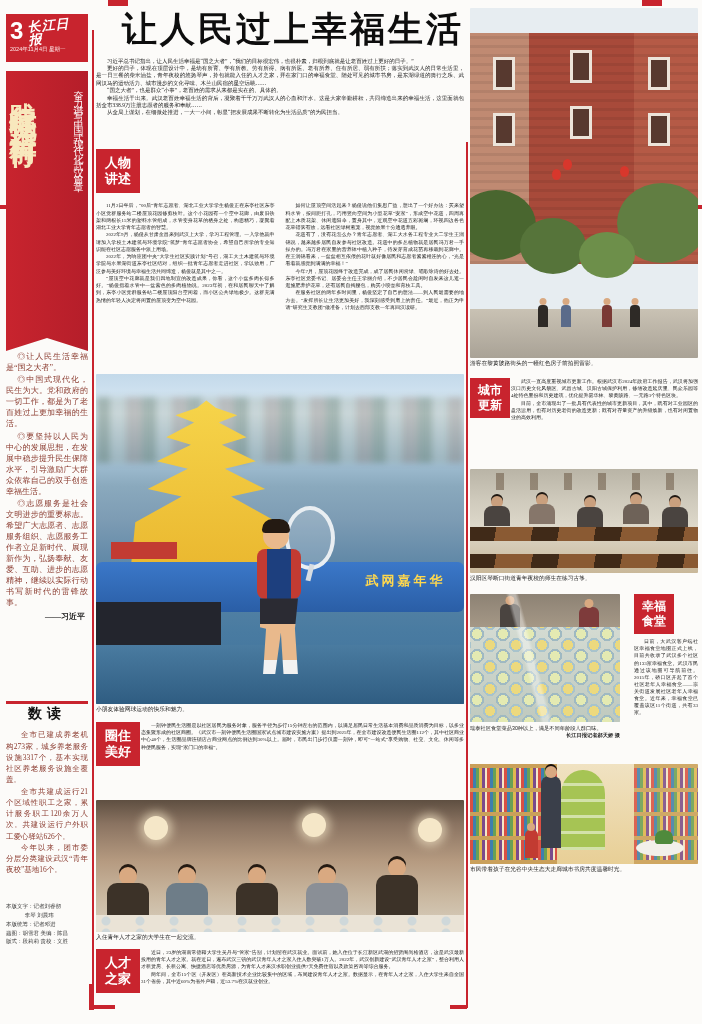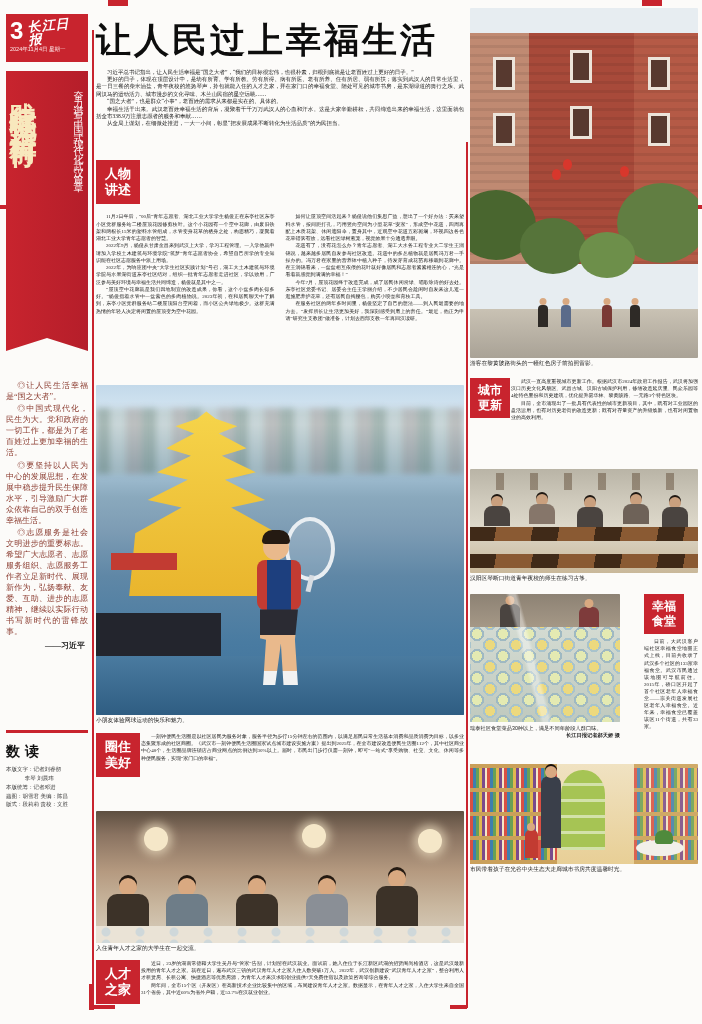--- a/index.html
+++ b/index.html
@@ -20,36 +20,36 @@
   .mh-num{font:700 24px/1 "Liberation Sans",sans-serif;}
   .mh-logo{font:700 italic 13px/1 "Liberation Serif",serif;transform:rotate(-5deg);letter-spacing:1px;}
   .mh-date{height:12px;}
   .mh-date .z{font:400 11px/12px "Liberation Sans",sans-serif;color:#ffe9e9;white-space:nowrap;}
   .ribbon{margin-top:9px;height:280px;background:linear-gradient(90deg,#c8242e,#b51e2a);position:relative;
           clip-path:polygon(0 0,100% 0,100% 100%,50% calc(100% - 13px),0 100%);}
   .rb-main{position:absolute;left:3px;top:10px;writing-mode:vertical-rl;
            font:700 27px/1 "Liberation Serif",serif;color:#f8e8bd;letter-spacing:4px;}
   .rb-sub{position:absolute;right:5px;top:12px;writing-mode:vertical-rl;
           font:400 10px/1 "Liberation Sans",sans-serif;color:#ffffff;letter-spacing:7px;}
-  .quotes{margin-top:29px;height:344px;}
+  .quotes{margin-top:0;height:344px;}
   .quotes .z{font:400 16px/1.38 "Liberation Serif",serif;color:#8a3a2e;}
   .quotes p{text-indent:1.4em;margin-bottom:2px;}
   .q-attr{text-align:right;text-indent:0 !important;color:#222;font-weight:700;padding-right:6px;margin-top:6px;}
   .rail-div{margin-top:6px;height:3px;background:#c8242e;}
-  .shudu-title{margin-top:9px;font:800 14px/18px "Liberation Sans",sans-serif;letter-spacing:5px;color:#111;}
+  .shudu-title{margin-top:0;text-align:center;font:800 14px/18px "Liberation Sans",sans-serif;letter-spacing:5px;color:#111;}
   .stats{margin-top:7px;height:168px;}
   .stats .z{font:400 15px/1.5 "Liberation Serif",serif;color:#8a3a2e;}
   .stats p{text-indent:2em;}
   .credits{margin-top:5px;height:58px;}
   .credits .z{font:400 11px/1.6 "Liberation Sans",sans-serif;color:#3a3a3a;}
   .credits .c-indent{padding-left:3.4em;}
   
   .main{position:absolute;left:96px;top:0;width:368px;}
-  .headline{margin-top:17px;height:46px;font:900 35px/46px "Liberation Sans",sans-serif;
-            text-align:left;letter-spacing:3px;color:#0d0d0d;}
+  .headline{margin-top:6px;height:46px;font:900 35px/46px "Liberation Sans",sans-serif;
+            text-align:right;letter-spacing:3px;color:#0d0d0d;}
   .leads{margin-top:5px;height:84px;}
   .leads .z{font:400 11px/1.34 "Liberation Serif",serif;color:#222;}
   .leads p{text-indent:2em;}
   .label-box{background:#c8242e;color:#fff;display:flex;flex-direction:column;align-items:center;
              justify-content:center;gap:1px;font:700 13px/1.1 "Liberation Serif",serif;flex:none;}
   .lb44{width:44px;height:44px;}
   .lb40{width:40px;height:40px;font-size:12px;}
   .profile-head{margin-top:8px;height:46px;display:flex;gap:9px;align-items:flex-start;}
   .ph-kicker{font:700 11.5px/14px "Liberation Sans",sans-serif;color:#111;}
   .ph-headline{font:800 20.5px/26px "Liberation Serif",serif;letter-spacing:1px;color:#0d0d0d;margin-top:3px;}
@@ -64,21 +64,21 @@
   .circle-sec{margin-top:3px;}
   .circle-text{flex:1;height:72px;}
   .talent-sec{margin-top:2px;}
   .talent-text{flex:1;height:62px;}
   
   .right{position:absolute;left:470px;top:0;width:228px;}
   .urban-sec{margin-top:5px;}
   .urban-text{flex:1;height:86px;}
   .night-sec{margin-top:4px;}
   .night-text{flex:1;height:52px;}
-  .canteen-sec{margin-top:6px;display:flex;gap:24px;height:162px;}
+  .canteen-sec{margin-top:6px;display:flex;gap:14px;height:162px;}
   .ct-left{width:150px;flex:none;}
   .ct-cap{height:30px;margin-top:3px;}
   .ct-cap .z{font:400 10.5px/1.3 "Liberation Sans",sans-serif;color:#222;}
   .ct-credit{text-align:right;font-weight:700;}
   .ct-right{flex:1;display:flex;flex-direction:column;gap:4px;}
   .ct-text{height:116px;}
   .books-sec{margin-top:3px;}
   .books-text{flex:1;height:58px;}
   
   .ph{position:relative;overflow:hidden;border-radius:1px;}
@@ -218,20 +218,27 @@
       <div class="z">
         <p>◎让人民生活幸福是“国之大者”。</p>
         <p>◎中国式现代化，民生为大。党和政府的一切工作，都是为了老百姓过上更加幸福的生活。</p>
         <p>◎要坚持以人民为中心的发展思想，在发展中稳步提升民生保障水平，引导激励广大群众依靠自己的双手创造幸福生活。</p>
         <p>◎志愿服务是社会文明进步的重要标志。希望广大志愿者、志愿服务组织、志愿服务工作者立足新时代、展现新作为，弘扬奉献、友爱、互助、进步的志愿精神，继续以实际行动书写新时代的雷锋故事。</p>
         <p class="q-attr">——习近平</p>
       </div>
     </div>
     <div class="rail-div"></div>
     <div class="shudu-title">数读</div>
+    <div class="stats zwrap jt">
+      <div class="z">
+        <p>全市已建成养老机构273家，城乡养老服务设施3317个，基本实现社区养老服务设施全覆盖。</p>
+        <p>全市共建成运行21个区域性职工之家，累计服务职工120余万人次。共建设运行户外职工爱心驿站626个。</p>
+        <p>今年以来，团市委分层分类建设武汉“青年夜校”基地16个。</p>
+      </div>
+    </div>
     <div class="credits zwrap">
       <div class="z">
         <p>本版文字：记者刘睿彻</p>
         <p class="c-indent">李琴 刘晨玮</p>
         <p>本版统筹：记者邓进</p>
         <p>题图：胡雪君 美编：陈昌</p>
         <p>版式：段莉莉 责校：文胜</p>
       </div>
     </div>
   </div>
@@ -264,20 +271,23 @@
         <p>花道有了，没有花怎么办？青年志愿者、湖工大水务工程专业大二学生王润锦说，越来越多居民自发参与社区改造。花道中的多丛植物就是居民冯万君一手操办的。冯万君在家里的营养钵中植入种子，待发芽育成花苗再移栽到花廊中。在王润锦看来，一盆盆相互依偎的花叶就好像居民和志愿者紧紧相连的心，“光是看着就感觉到满满的幸福！”</p>
         <p>今年7月，屋顶花园终于改造完成，成了居民休闲赏绿、唱歌咏诗的好去处。东亭社区党委书记、居委会主任王学丽介绍，不少居民会趁闲时自发来这儿逛一逛施肥养护花草，还有居民自掏腰包，购买小喷壶和育枝工具。</p>
         <p>在服务社区的两年多时间里，杨俊坚定了自己的想法——到人民最需要的地方去。“发挥所长让生活更加美好，我深刻感受到肩上的责任。”最近，他正为申请“研究生支教团”做准备，计划去西部支教一年再回汉读研。</p>
       </div>
     </div>
 
     <div class="ph ph-tennis">
       <div class="tn-crowd"></div>
       <div class="tn-tower"></div>
       <div class="tn-red"></div>
+      <div class="tn-barrier">
+        <span class="tn-banner">武网嘉年华</span>
+      </div>
       <div class="tn-stage"></div>
       <div class="tn-kid">
         <div class="kid-racket"></div>
         <div class="kid-head"></div>
         <div class="kid-body"></div>
         <div class="kid-legs"></div>
       </div>
     </div>
     <div class="caption zwrap">
       <div class="z">小朋友体验网球运动的快乐和魅力。</div>

